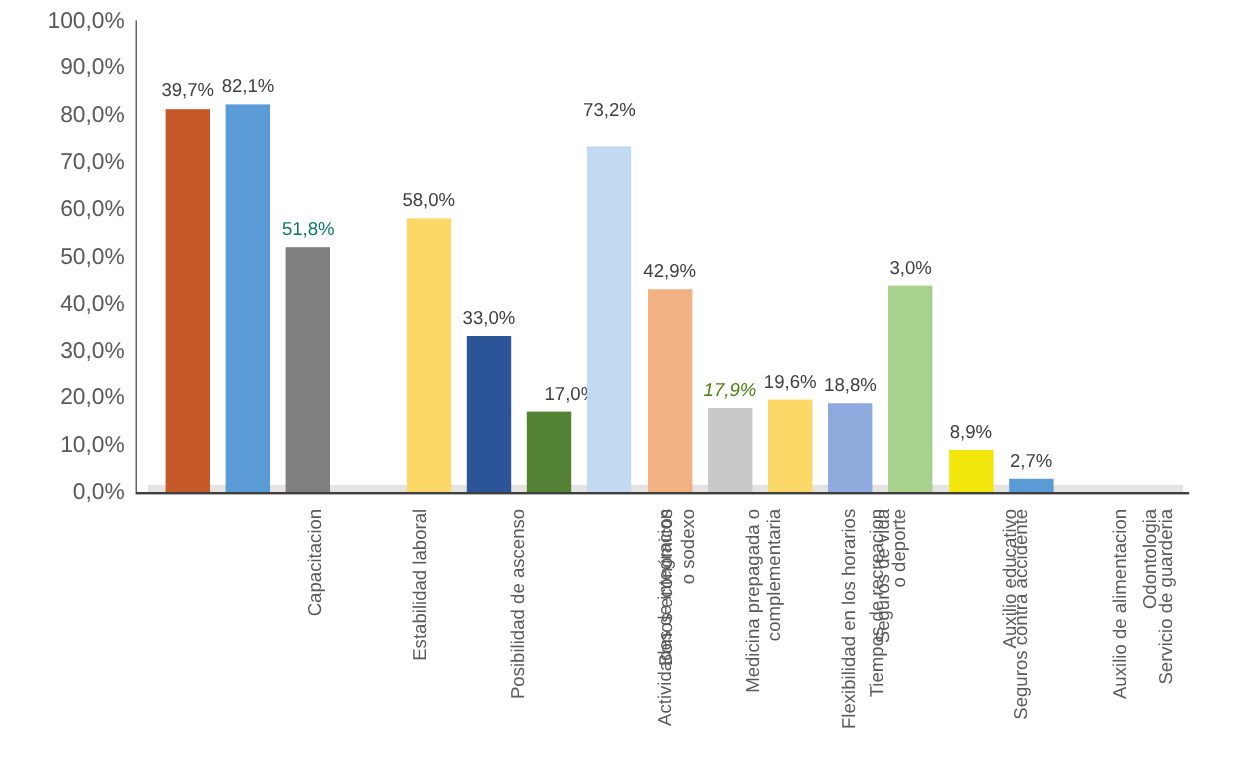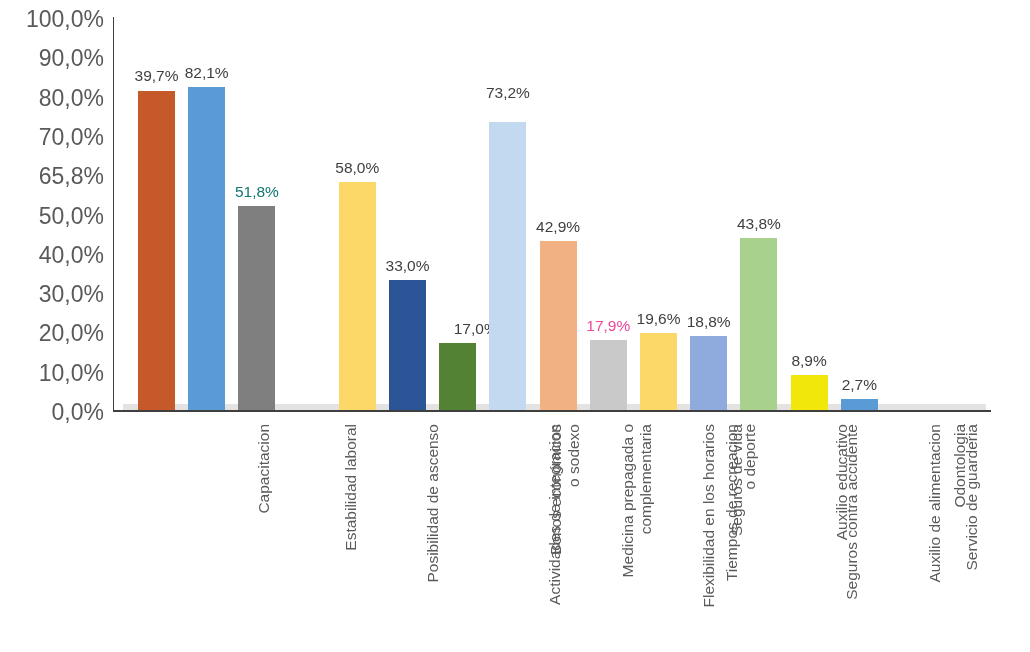--- a/index.html
+++ b/index.html
@@ -27,21 +27,21 @@
     left: 113px;
     top: 17px;
     width: 1px;
     height: 393px;
     background: #3f3f3f;
   }
   .y-tick-label {
     position: absolute;
     right: 0;
     text-align: right;
-    font-size: 23px;
+    font-size: 19px;
     color: #5a5a5a;
     line-height: 1;
     white-space: nowrap;
   }
   .y-tick-wrap {
     position: absolute;
     left: 0;
     width: 104px;
     height: 0;
   }
@@ -112,21 +112,21 @@
       <div class="y-tick-wrap" style="top: 47.3px;">
         <div class="y-tick-label">90,0%</div>
       </div>
       <div class="y-tick-wrap" style="top: 86.6px;">
         <div class="y-tick-label">80,0%</div>
       </div>
       <div class="y-tick-wrap" style="top: 125.9px;">
         <div class="y-tick-label">70,0%</div>
       </div>
       <div class="y-tick-wrap" style="top: 165.2px;">
-        <div class="y-tick-label">65,8%</div>
+        <div class="y-tick-label">60,0%</div>
       </div>
       <div class="y-tick-wrap" style="top: 204.5px;">
         <div class="y-tick-label">50,0%</div>
       </div>
       <div class="y-tick-wrap" style="top: 243.8px;">
         <div class="y-tick-label">40,0%</div>
       </div>
       <div class="y-tick-wrap" style="top: 283.1px;">
         <div class="y-tick-label">30,0%</div>
       </div>
@@ -155,27 +155,27 @@
       <div class="bar-value" style="left: 203.3px; width: 80px; top: 143.06px; color: rgb(63, 63, 63);">58,0%</div>
       <div class="bar" style="left: 275px; width: 37px; height: 129.69px; background: rgb(43, 85, 151);"></div>
       <div class="bar-value" style="left: 253.5px; width: 80px; top: 241.31px; color: rgb(63, 63, 63);">33,0%</div>
       <div class="bar" style="left: 325.2px; width: 37px; height: 66.81px; background: rgb(84, 130, 53);"></div>
       <div class="bar-value" style="left: 303.7px; width: 80px; top: 304.19px; color: rgb(63, 63, 63); text-align: right;">17,0%</div>
       <div class="bar" style="left: 375.4px; width: 37px; height: 287.676px; background: rgb(194, 217, 239);"></div>
       <div class="bar-value" style="left: 353.9px; width: 80px; top: 68px; color: rgb(63, 63, 63);">73,2%</div>
       <div class="bar" style="left: 425.6px; width: 37px; height: 168.597px; background: rgb(242, 177, 131);"></div>
       <div class="bar-value" style="left: 404.1px; width: 80px; top: 202.403px; color: rgb(63, 63, 63);">42,9%</div>
       <div class="bar" style="left: 475.8px; width: 37px; height: 70.347px; background: rgb(201, 201, 201);"></div>
-      <div class="bar-value" style="left: 454.3px; width: 80px; top: 300.653px; color: #ec4899;">17,9%</div>
+      <div class="bar-value" style="left: 454.3px; width: 80px; top: 300.653px; color: #4d7c0f; font-style: italic;">17,9%</div>
       <div class="bar" style="left: 526px; width: 37px; height: 77.028px; background: rgb(252, 216, 104);"></div>
       <div class="bar-value" style="left: 504.5px; width: 80px; top: 293.972px; color: rgb(63, 63, 63);">19,6%</div>
       <div class="bar" style="left: 576.2px; width: 37px; height: 73.884px; background: rgb(143, 170, 220);"></div>
       <div class="bar-value" style="left: 554.7px; width: 80px; top: 297.116px; color: rgb(63, 63, 63);">18,8%</div>
       <div class="bar" style="left: 626.4px; width: 37px; height: 172.134px; background: rgb(169, 209, 142);"></div>
-      <div class="bar-value" style="left: 604.9px; width: 80px; top: 198.866px; color: rgb(63, 63, 63);">43,8%</div>
+      <div class="bar-value" style="left: 604.9px; width: 80px; top: 198.866px; color: rgb(63, 63, 63);">3,0%</div>
       <div class="bar" style="left: 676.6px; width: 37px; height: 34.977px; background: rgb(242, 231, 11);"></div>
       <div class="bar-value" style="left: 655.1px; width: 80px; top: 336.023px; color: rgb(63, 63, 63);">8,9%</div>
       <div class="bar" style="left: 726.8px; width: 37px; height: 10.611px; background: rgb(91, 155, 213);"></div>
       <div class="bar-value" style="left: 705.3px; width: 80px; top: 360.389px; color: rgb(63, 63, 63);">2,7%</div>
     </div>
 
   <div id="cat-labels">
       <div class="cat-label" style="left: 164.5px; color: rgb(90, 90, 90);">Capacitacion</div>
       <div class="cat-label" style="left: 214.7px; color: rgb(90, 90, 90);">Estabilidad laboral</div>
       <div class="cat-label" style="left: 264.9px; color: rgb(90, 90, 90);">Posibilidad de ascenso</div>

